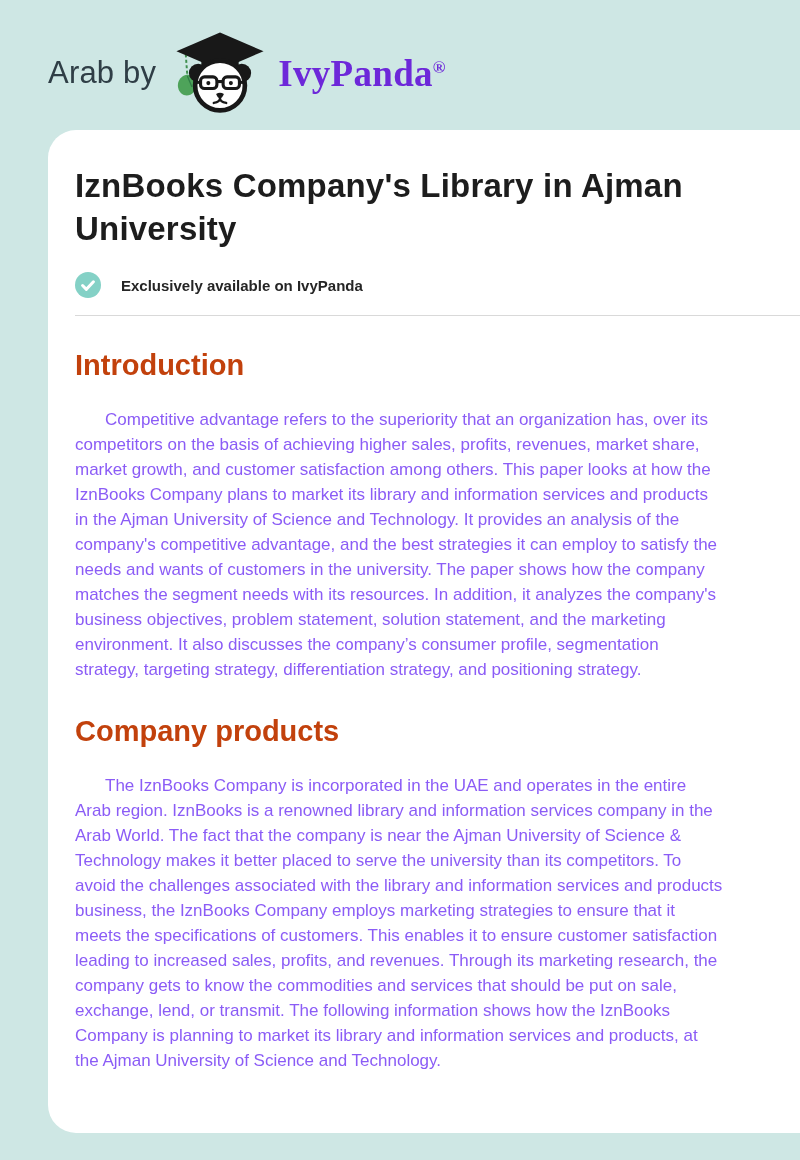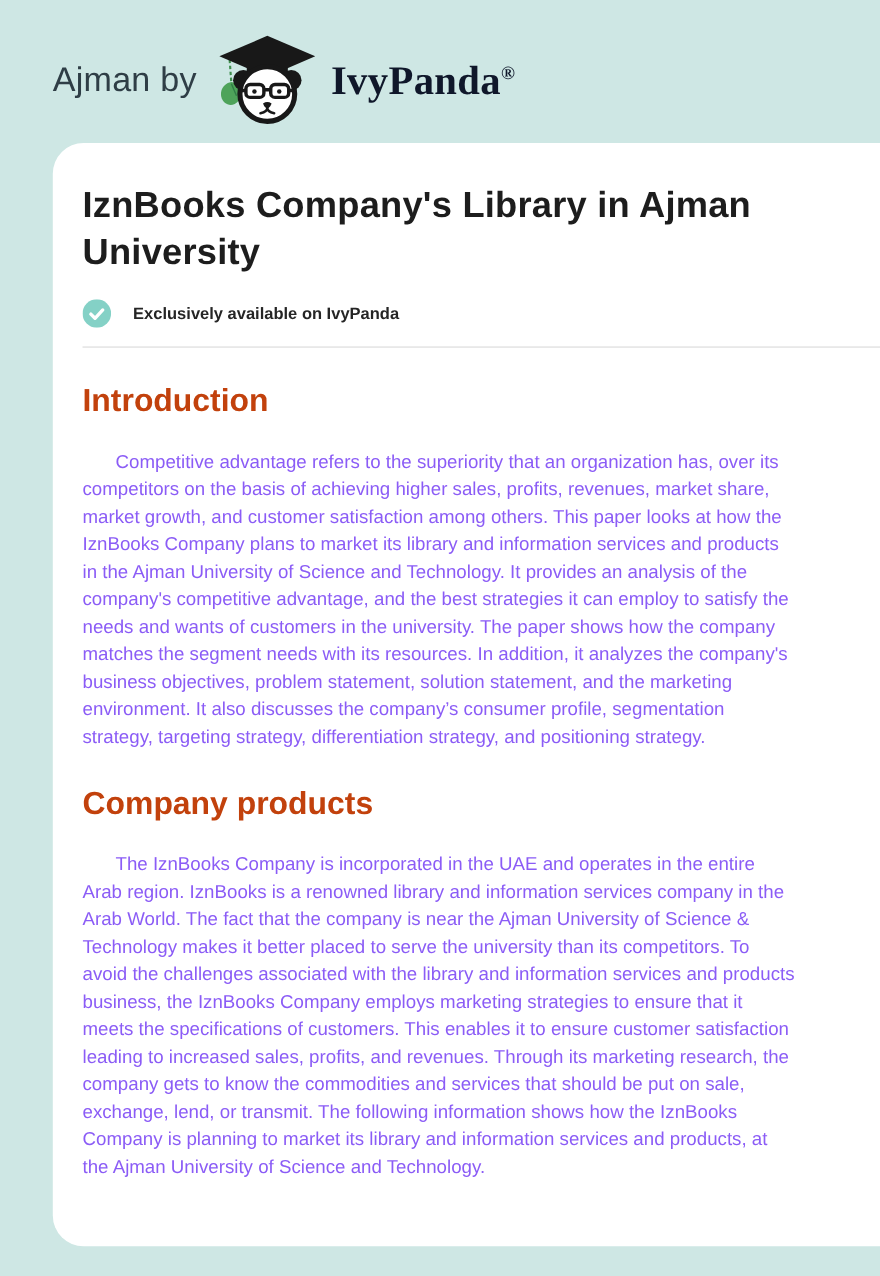--- a/index.html
+++ b/index.html
@@ -25,21 +25,21 @@
   }
   .logo-wrap {
     margin: 0 10px 0 16px;
     display: flex;
     align-items: center;
   }
   .brand {
     font-family: "Liberation Serif", serif;
     font-weight: 700;
     font-size: 37px;
-    color: #0f172a;
+    color: #6d28d9;
     letter-spacing: 0.3px;
   }
   .brand sup {
     font-size: 17px;
     vertical-align: super;
     line-height: 0;
   }
 
   
   .card {
@@ -87,21 +87,21 @@
     text-indent: 30px;
     width: 650px;
   }
 </style>
 </head>
 <body>
 
 <div class="page">
 
   <header class="header">
-    <span class="essay-by">Ajman by</span>
+    <span class="essay-by">Arab by</span>
     <span class="logo-wrap">
       <svg width="96" height="84" viewBox="0 0 120 108" aria-hidden="true">
 
         <path d="M16 30 L18 58" stroke="#3f8f4e" stroke-width="2.5" stroke-dasharray="4 3" fill="none"></path>
 
         <path d="M18 56 C6 58 2 72 10 80 C18 87 30 80 30 68 C30 61 25 57 18 56 Z" fill="#4ea35a"></path>
         <path d="M18 58 L24 72" stroke="#2f7d46" stroke-width="1.6" fill="none"></path>
 
         <polygon points="60,2 116,26 60,50 4,26" fill="#181818"></polygon>
         <path d="M36 38 L36 50 Q60 62 84 50 L84 38 Z" fill="#181818"></path>

